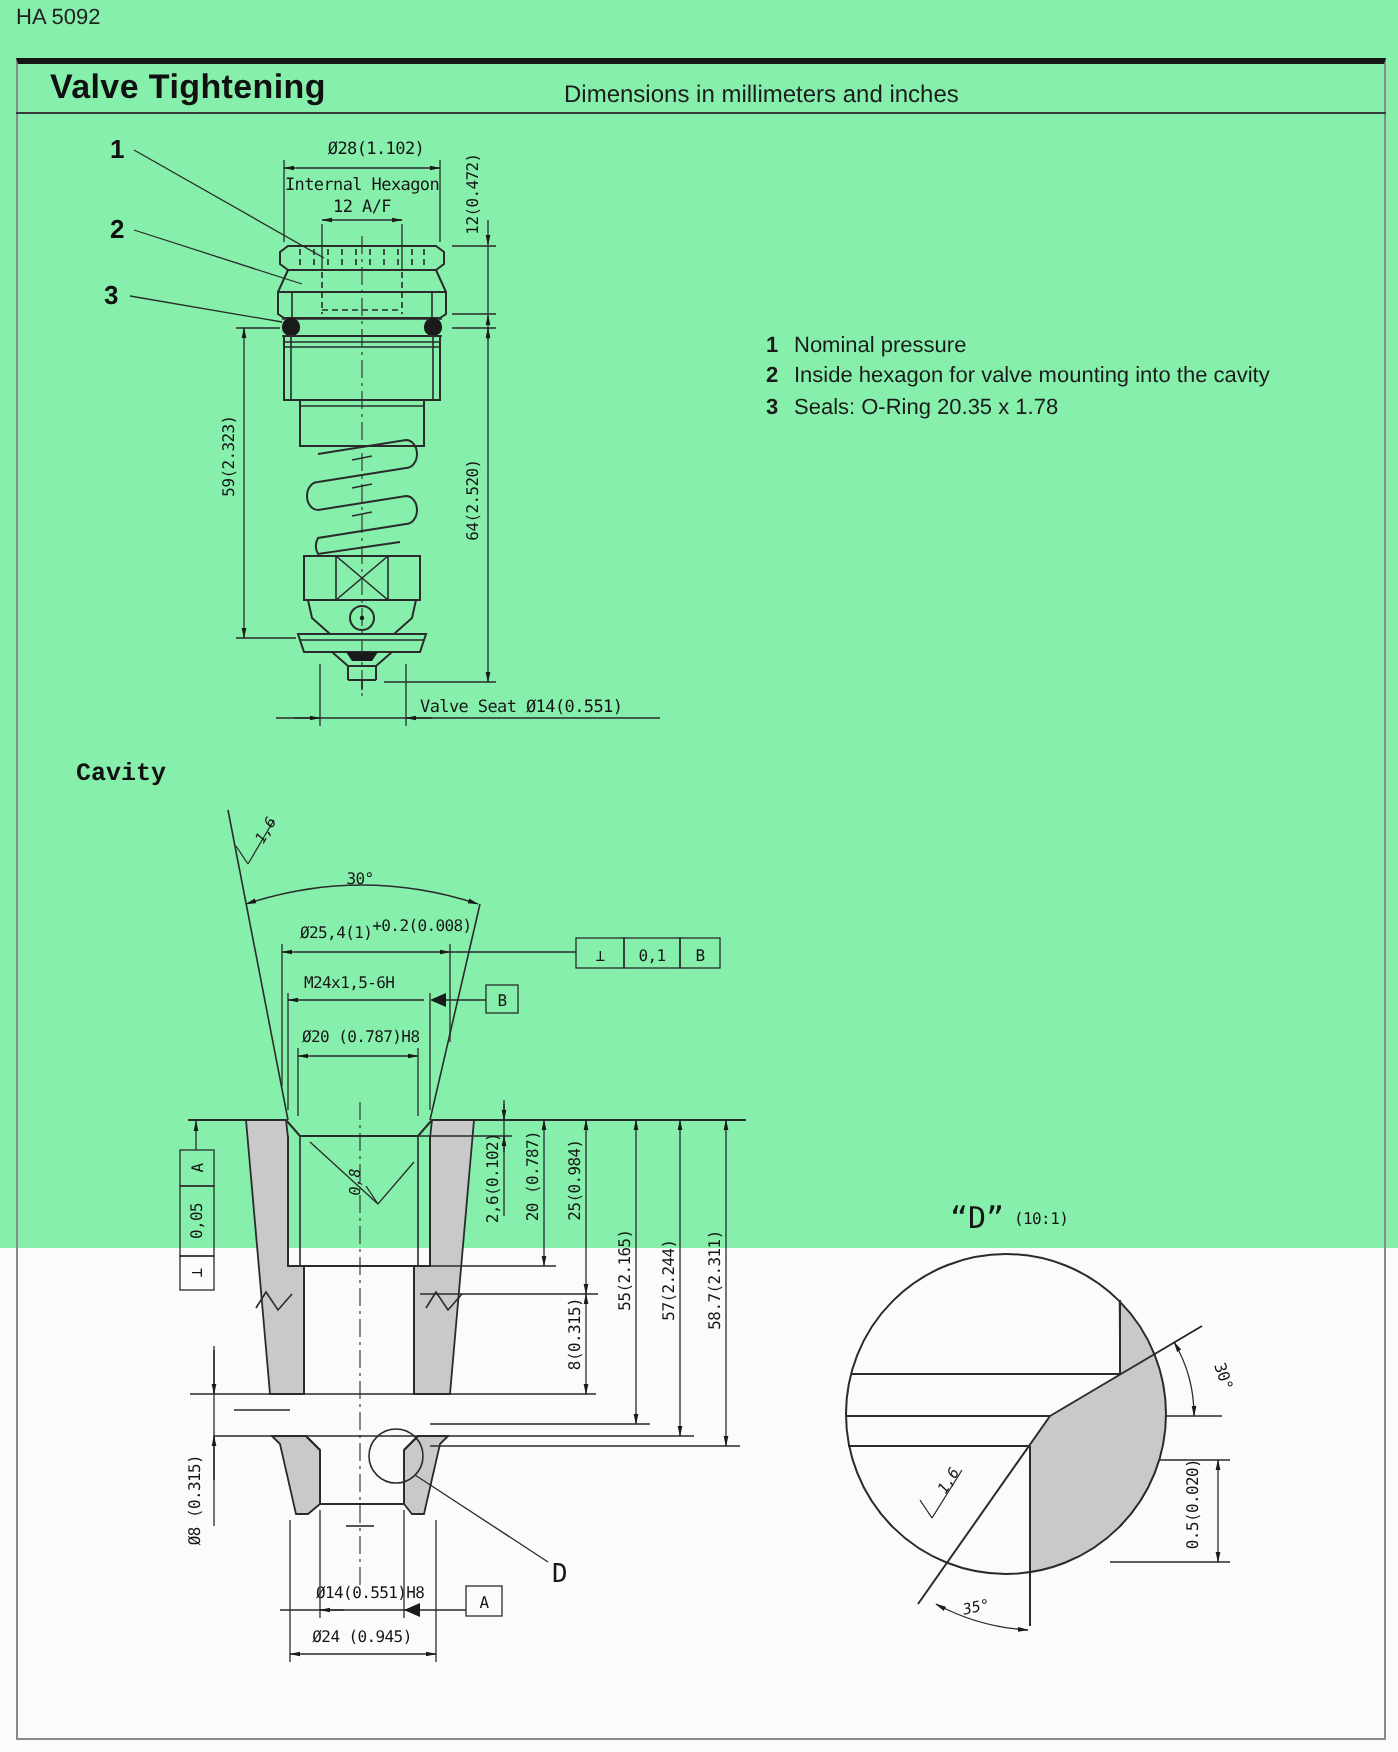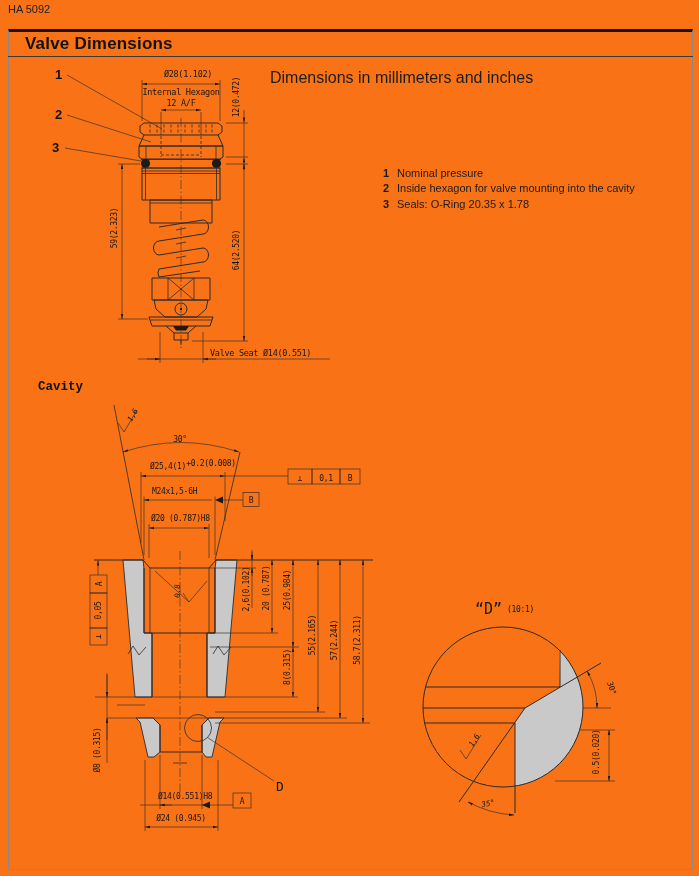--- a/index.html
+++ b/index.html
@@ -1,22 +1,22 @@
 <!DOCTYPE html>
 <html><head>
 <meta charset="utf-8">
 <style>
   html,body{margin:0;padding:0;}
   body{width:699px;height:876px;background:#fbfbfb;font-family:"Liberation Sans",sans-serif;color:#1a1a1a;position:relative;overflow:hidden;}
-  .page{position:absolute;left:0;top:0;width:699px;height:876px;background:#f97316;}
+  .page{position:absolute;left:0;top:0;width:699px;height:624px;background:#86efac;}
   .doc-number{position:absolute;left:8px;top:3px;font-size:11px;color:#222;}
   .frame{position:absolute;left:8px;top:29px;width:685px;height:841px;border-left:1px solid #8a8a8a;border-right:1px solid #8a8a8a;border-bottom:1px solid #8a8a8a;border-top:3px solid #161616;box-sizing:border-box;}
   .titlebar{position:absolute;left:8px;top:32px;width:685px;height:25px;border-bottom:1.5px solid #3a3a3a;box-sizing:border-box;}
   .page-title{position:absolute;left:17px;top:2px;font-size:17px;font-weight:bold;letter-spacing:.2px;color:#111;}
-  .page-subtitle{position:absolute;left:262px;top:8px;font-size:16px;color:#1c1c1c;margin-top:29px;}
+  .page-subtitle{position:absolute;left:274px;top:8px;font-size:12px;color:#1c1c1c;}
   .legend{position:absolute;left:383px;top:166px;width:300px;}
   .leg-row{display:flex;font-size:11px;line-height:15.4px;color:#1b1b1b;}
   .leg-num{width:14px;font-weight:bold;flex:none;}
   .cavity-heading{position:absolute;left:38px;top:380px;font-size:12.5px;font-weight:bold;color:#111;font-family:Liberation Mono, monospace;}
   svg{position:absolute;overflow:visible;}
   #valve-svg{left:40px;top:60px;}
   #cavity-svg{left:40px;top:403px;}
   #detail-svg{left:415px;top:588px;}
   .ol{stroke:#2b2b2b;stroke-width:1;fill:none;}
   .ml{stroke:#2b2b2b;stroke-width:.8;fill:none;}
@@ -35,21 +35,21 @@
   .mid{text-anchor:middle;}
 </style>
 </head>
 <body>
 
 <div class="page">
 
   <div class="doc-number">HA 5092</div>
   <div class="frame"></div>
   <div class="titlebar">
-    <span class="page-title">Valve Dimensions</span>
+    <span class="page-title">Valve Tightening</span>
     <span class="page-subtitle">Dimensions in millimeters and inches</span>
   </div>
 
   <svg id="valve-svg" width="280" height="300" viewBox="0 0 280 300">
     <defs>
       <marker id="a1" viewBox="0 0 10 6" refX="9.3" refY="3" markerWidth="8.5" markerHeight="5" orient="auto-start-reverse">
         <path d="M0,0.8 L10,3 L0,5.2 Z" fill="#1a1a1a"></path>
       </marker>
     </defs>
 

